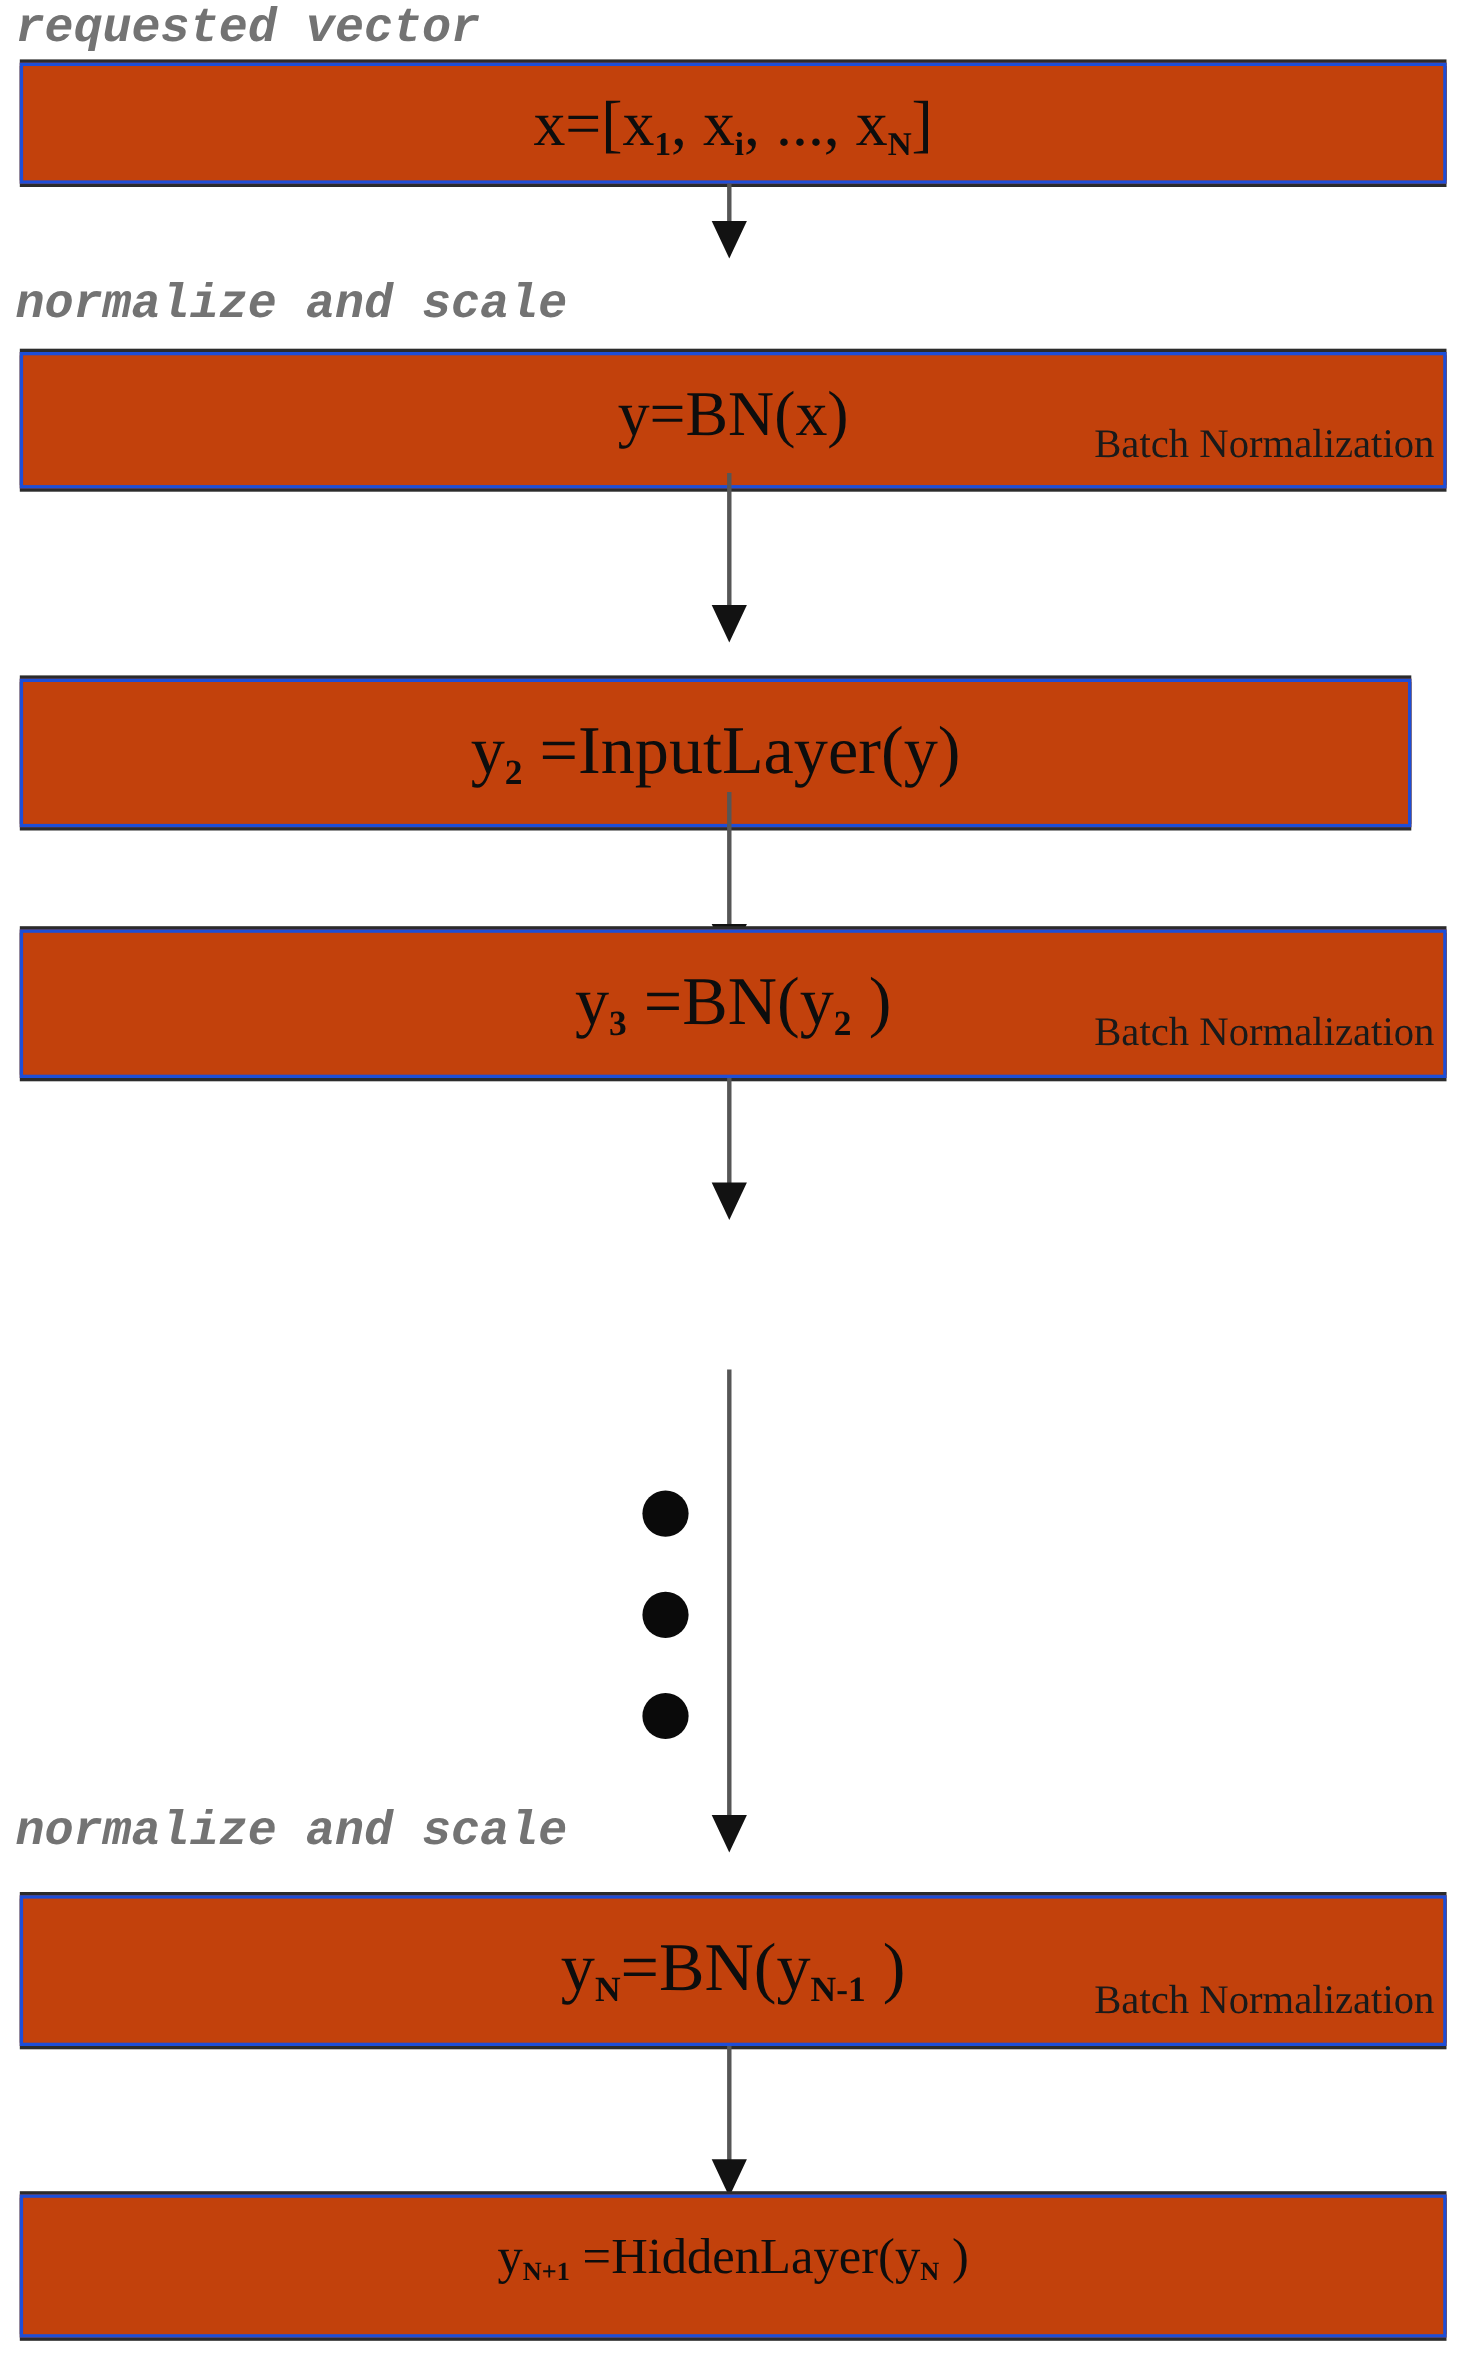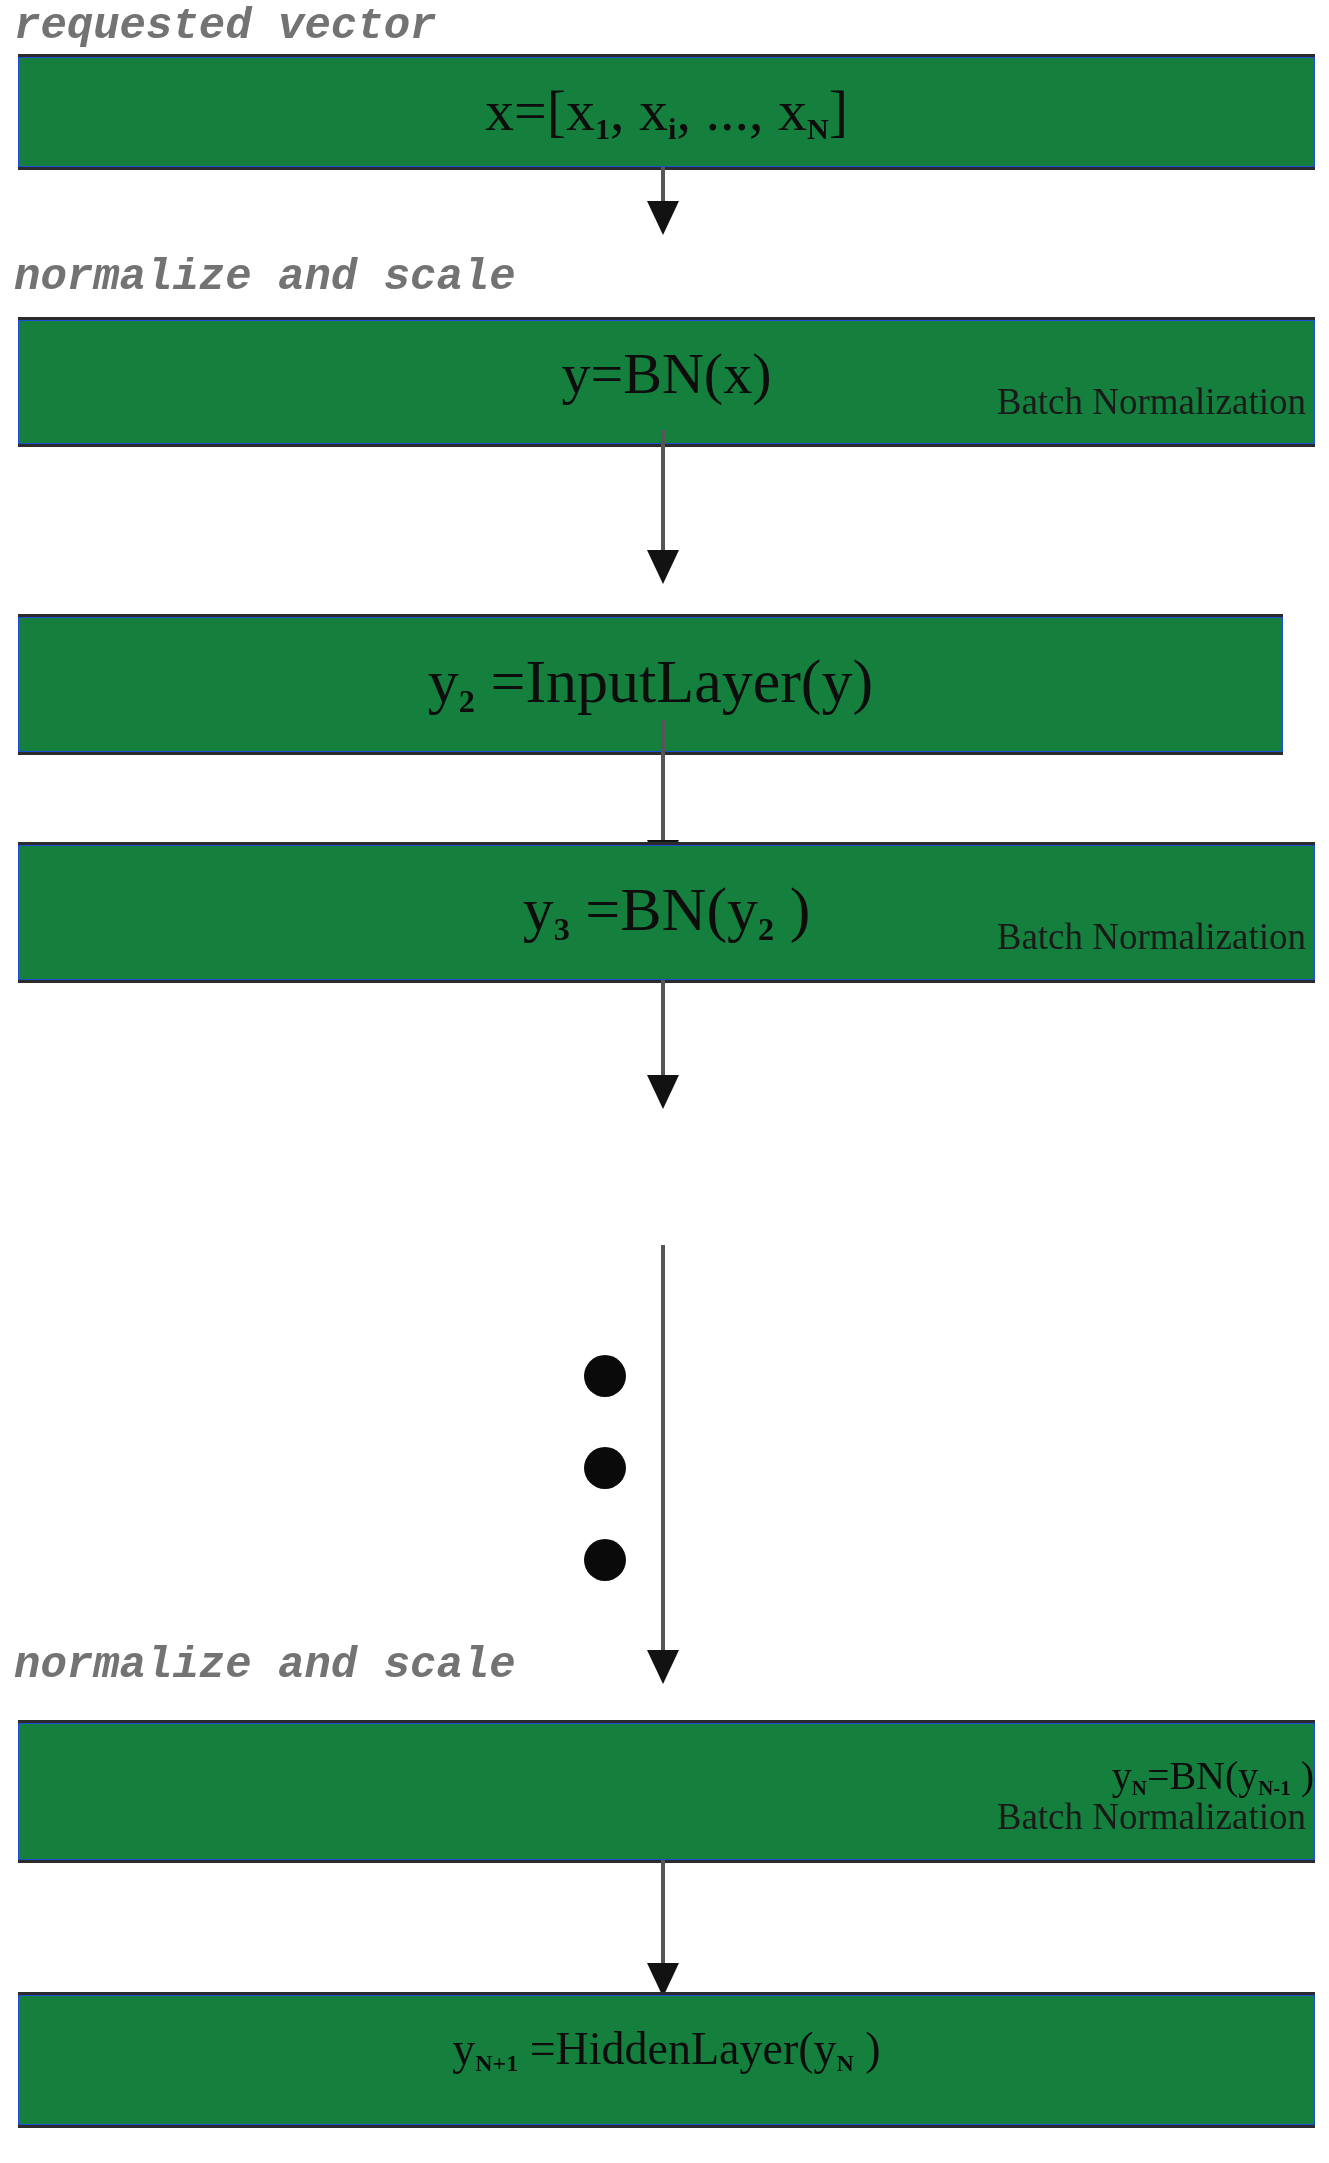--- a/index.html
+++ b/index.html
@@ -21,22 +21,22 @@
     left: 0;
     top: 0;
     width: 1329px;
     height: 2163px;
   }
 
   
   .node {
     position: absolute;
     box-sizing: border-box;
-    background: #15803d;
-    border: 1px solid #1d4ed8;
+    background: #c2410c;
+    border: 3px solid #1d4ed8;
     box-shadow: 0 3px 0 0 #2b2b2b, 0 -3px 0 0 #2b2b2b;
   }
 
   .node-formula {
     position: absolute;
     left: 0;
     right: 0;
     text-align: center;
     font-family: "Liberation Serif", "DejaVu Serif", serif;
     color: #0d0d0d;
@@ -170,21 +170,21 @@
 
   <div class="dots" style="left:584px; top:1355px;">
     <div class="dot" style="top:0px;"></div>
     <div class="dot" style="top:92px;"></div>
     <div class="dot" style="top:184px;"></div>
   </div>
 
   <div class="annotation" style="left:14px; top:1643px;">normalize and scale</div>
 
   <div class="node" id="node-batch-norm-n" style="left:18px; top:1723px; width:1297px; height:137px;">
-    <div class="node-formula" style="top:32px; font-size:40px;text-align:right;">
+    <div class="node-formula" style="top:32px; font-size:62px;">
       <span>y</span><span class="sub">N</span><span>=BN(y</span><span class="sub">N-1</span><span> )</span>
     </div>
     <div class="bn-tag" style="top:74px;">Batch Normalization</div>
   </div>
 
   <div class="connector" style="left:661px; top:1860px; height:135px;">
     <div class="conn-line" style="height:113px;"></div>
     <div class="conn-head" style="top:103px;"></div>
   </div>
 

